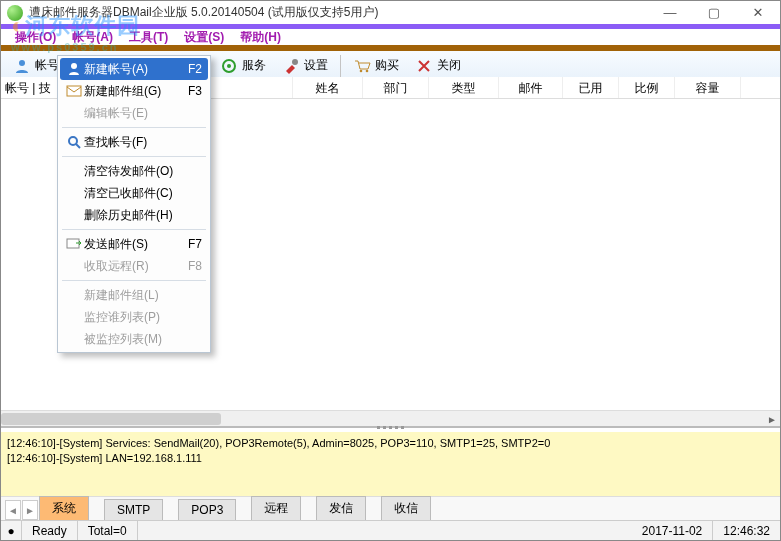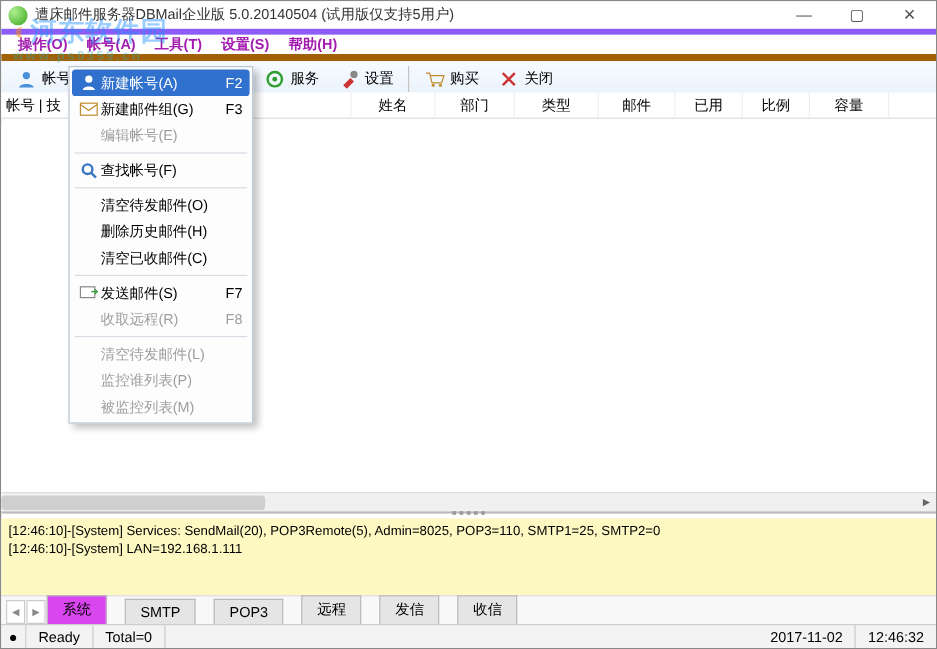--- a/index.html
+++ b/index.html
@@ -66,21 +66,21 @@
   .splitter-dots i { width:3px; height:3px; background:#999; }
 
   
   .log-area { position:absolute; left:0; right:0; bottom:44px; height:64px; background:#fef9c3; font-family: Tahoma, Arial; font-size:11px; padding:4px 6px; line-height:15px; overflow:hidden; }
   .log-line { white-space:nowrap; }
 
   
   .bottom-tabs { position:absolute; left:0; right:0; bottom:20px; height:24px; display:flex; align-items:flex-end; padding-left:4px; background:#f8f8f8; border-top:1px solid #ddd; }
   .bottom-tabs .arrow { width:16px; height:20px; display:flex; align-items:center; justify-content:center; font-size:10px; color:#888; border:1px solid #ccc; margin-right:1px; background:#fff; }
   .btab { padding:3px 12px; font-size:12px; border:1px solid #bbb; border-bottom:none; background:#fff; margin-right:-1px; position:relative; }
-  .btab.active { background:#d946ef; font-weight:400; z-index:2; }
+  .btab.active { background:#fdba74; font-weight:400; z-index:2; }
   .btab.inactive { background:#e5e5e5;margin-left:16px; }
 
   
   .statusbar { position:absolute; left:0; right:0; bottom:0; height:20px; background:#f3f3f3; border-top:1px solid #ccc; display:flex; align-items:center; font-size:12px; }
   .statusbar .cell { padding:0 10px; border-right:1px solid #ccc; height:100%; display:flex; align-items:center; }
   .statusbar .sicon { width:14px; display:flex; justify-content:center; }
   .statusbar .spacer { flex:1; }
 
   svg { display:block; }
 </style>
@@ -228,26 +228,26 @@
     <span class="sc"></span>
   </div>
   <hr>
   <div class="row">
     <span class="ic"></span>
     <span class="lbl">清空待发邮件(O)</span>
     <span class="sc"></span>
   </div>
   <div class="row">
     <span class="ic"></span>
+    <span class="lbl">清空已收邮件(C)</span>
+    <span class="sc"></span>
+  </div>
+  <div class="row">
+    <span class="ic"></span>
     <span class="lbl">删除历史邮件(H)</span>
-    <span class="sc"></span>
-  </div>
-  <div class="row">
-    <span class="ic"></span>
-    <span class="lbl">清空已收邮件(C)</span>
     <span class="sc"></span>
   </div>
   <hr>
   <div class="row">
     <span class="ic">
         <svg width="16" height="12">
           <rect x="1" y="1" width="12" height="9" fill="#fff" stroke="#888"></rect>
           <path d="M10 5l5 0-2-2m2 2-2 2" stroke="#2e9e2e" fill="none"></path>
         </svg>
       </span>
@@ -255,21 +255,21 @@
     <span class="sc">F7</span>
   </div>
   <div class="row disabled">
     <span class="ic"></span>
     <span class="lbl">收取远程(R)</span>
     <span class="sc">F8</span>
   </div>
   <hr>
   <div class="row disabled">
     <span class="ic"></span>
-    <span class="lbl">清空待发邮件(L)</span>
+    <span class="lbl">新建邮件组(L)</span>
     <span class="sc"></span>
   </div>
   <div class="row disabled">
     <span class="ic"></span>
     <span class="lbl">监控谁列表(P)</span>
     <span class="sc"></span>
   </div>
   <div class="row disabled">
     <span class="ic"></span>
     <span class="lbl">被监控列表(M)</span>

